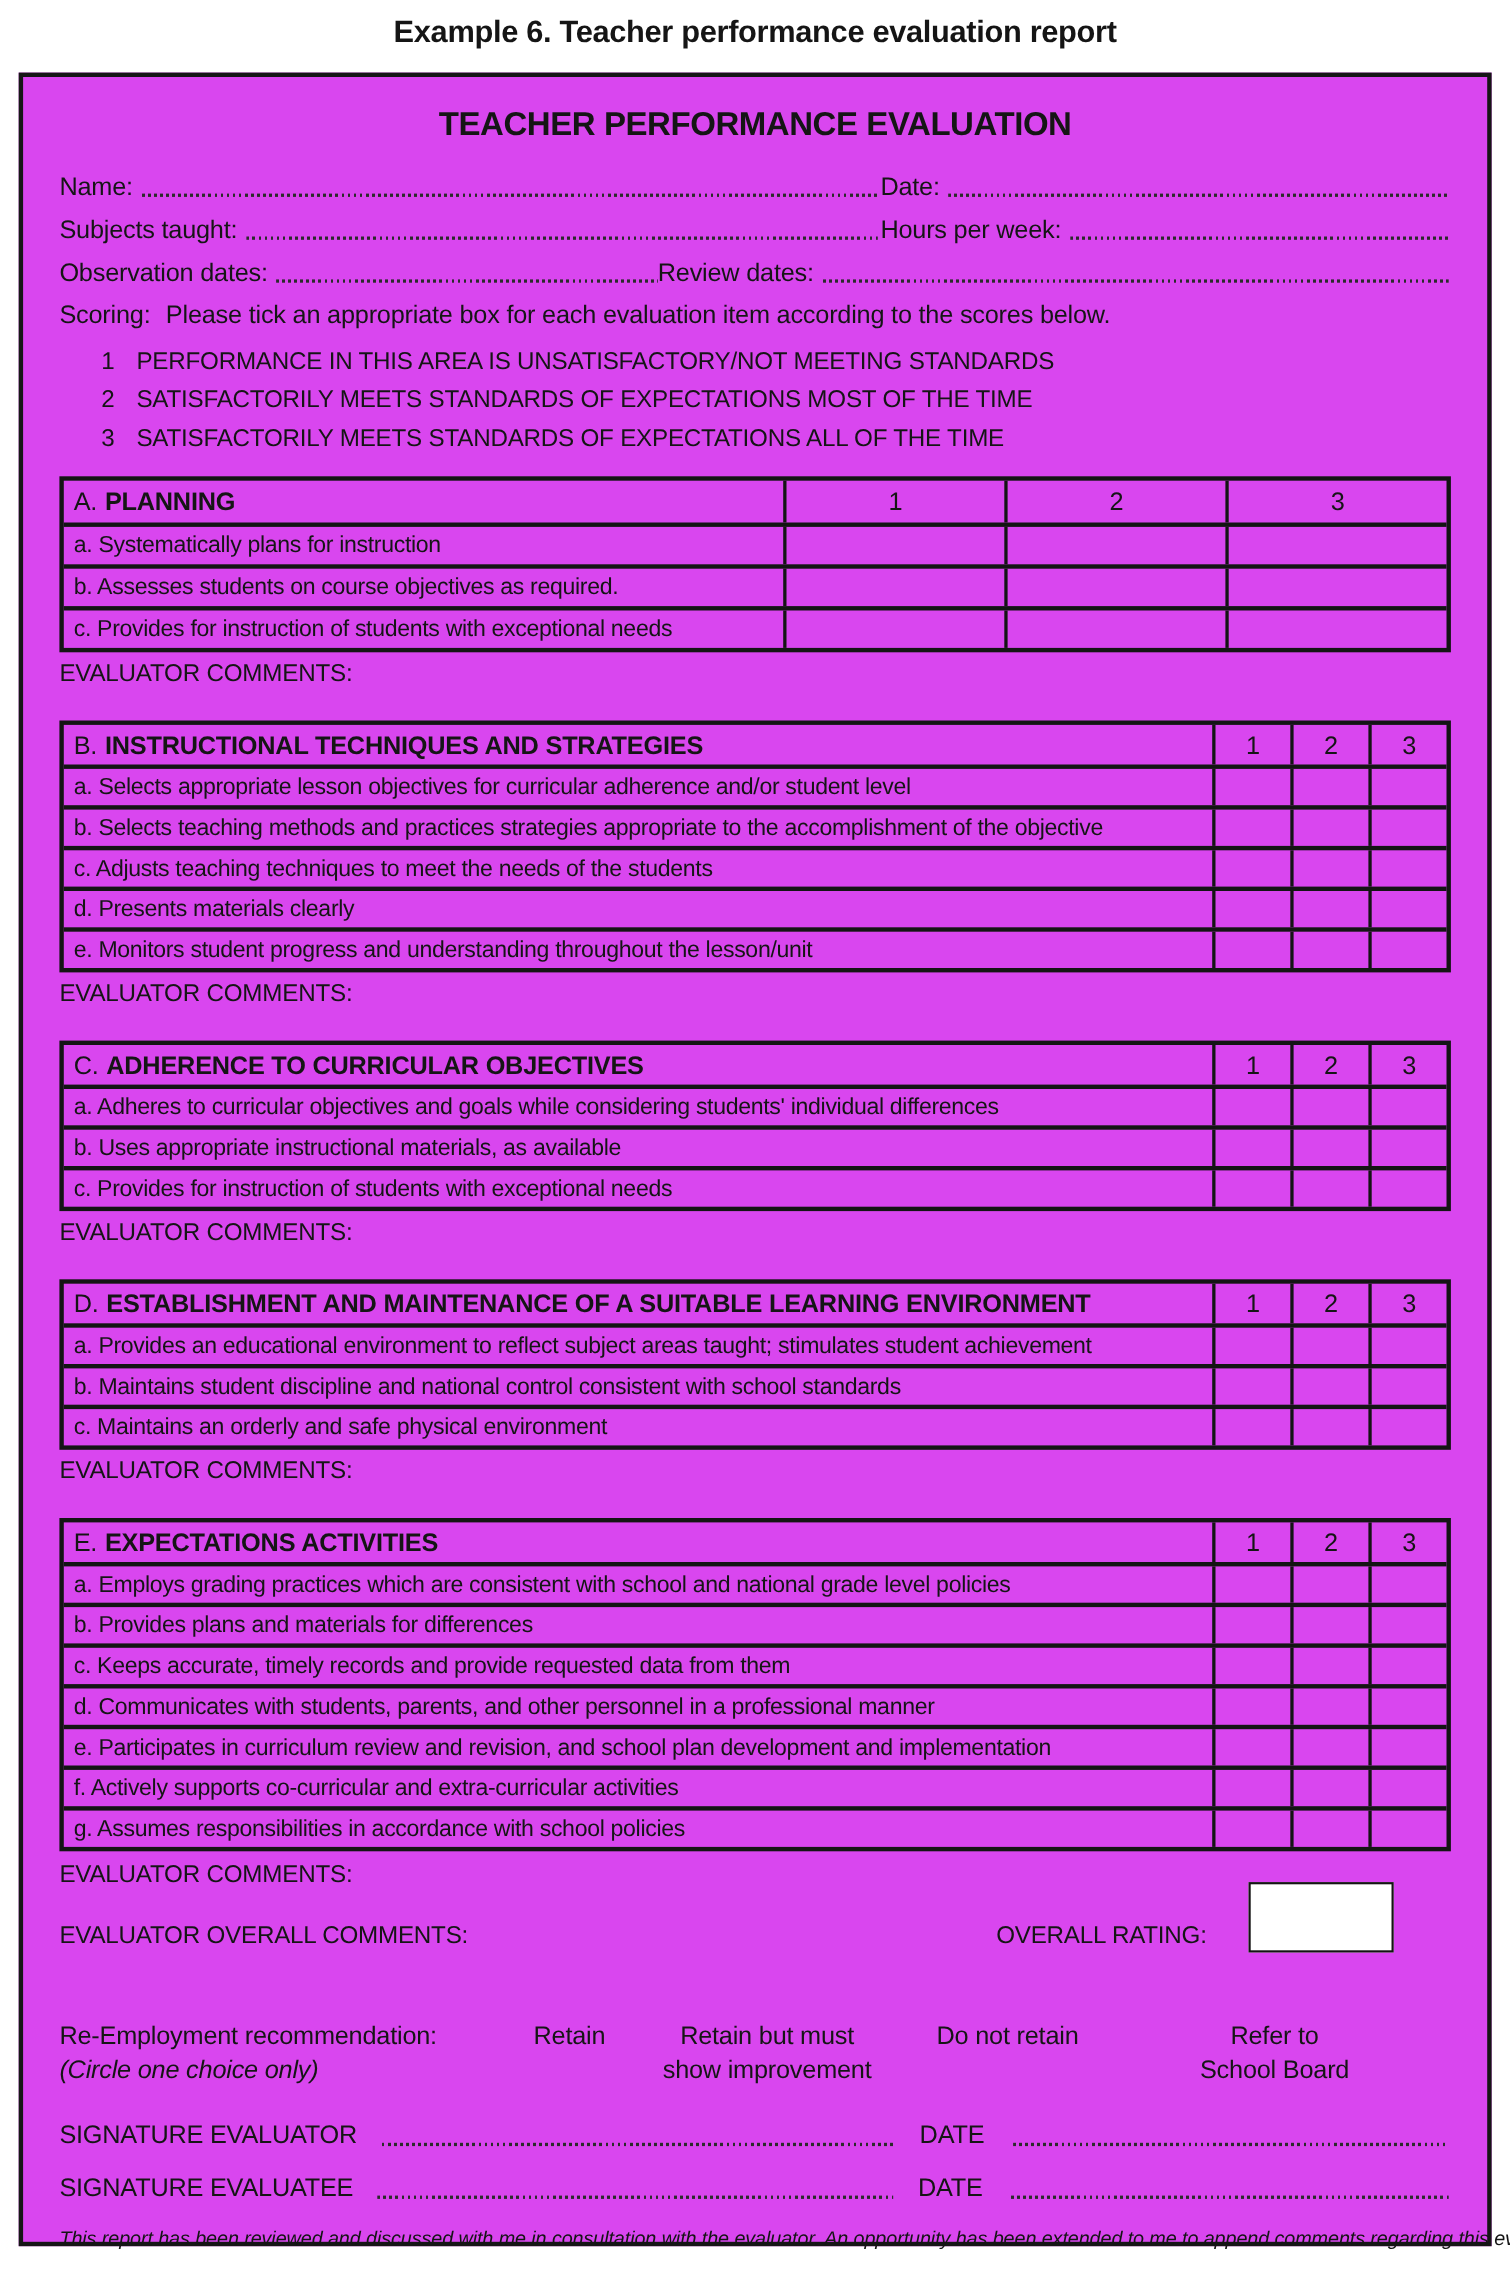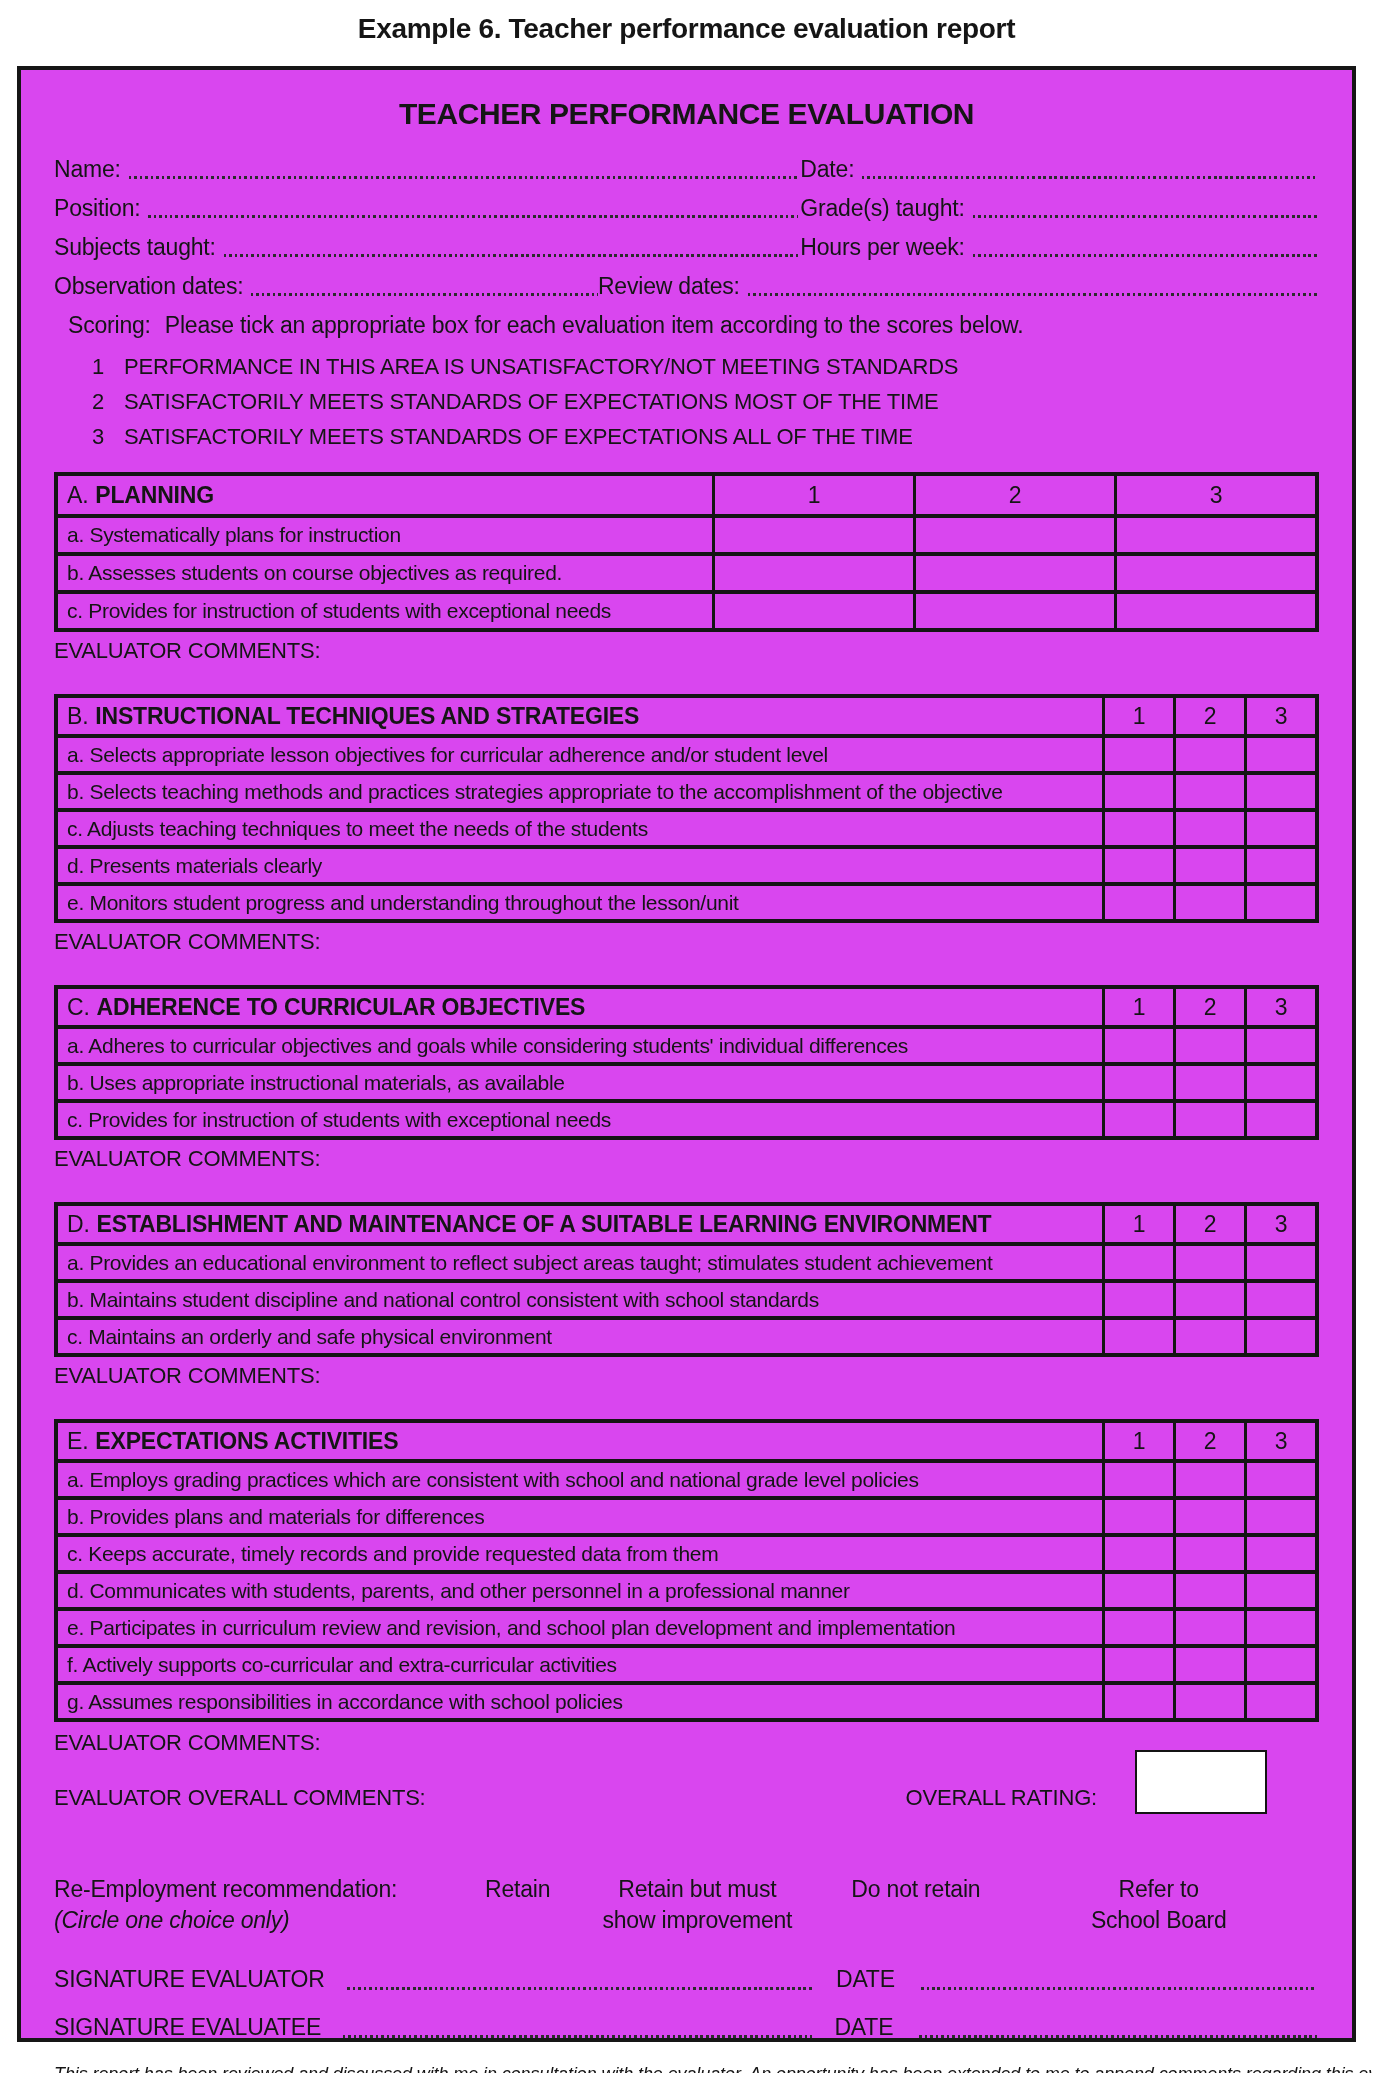--- a/index.html
+++ b/index.html
@@ -27,21 +27,21 @@
   .fld .lbl{white-space:nowrap;}
   .fleft{flex:0 0 59%;}
   .fright{flex:1 1 auto;}
   .r4 .fleft{flex:0 0 43%;}
   .leader{
     flex:1 1 auto;align-self:flex-end;height:3px;margin:0 2px 4px 8px;
     background-image:repeating-linear-gradient(to right,#2b2b2b 0 2.5px,transparent 2.5px 5.5px);
   }
   .r4 .fleft .leader{margin-right:0;}
   
-  .scoring{margin-top:8px;font-size:23px;letter-spacing:-0.2px;line-height:27px;margin-left:14px;}
+  .scoring{margin-top:8px;font-size:23px;letter-spacing:-0.2px;line-height:27px;}
   .scoring .scoring-label{margin-right:14px;}
   .defs{margin-top:14px;padding-left:38px;font-size:22px;letter-spacing:-0.2px;}
   .def{display:flex;line-height:27px;margin-bottom:8px;}
   .def .n{width:18px;flex:0 0 18px;margin-right:14px;text-align:left;}
   
   .section{margin-top:30px;}
   .section.first{margin-top:22px;}
   .stable{border:4px solid #141414;}
   .trow{display:grid;grid-template-columns:1fr 71px 71px 71px;}
   .wide .trow{grid-template-columns:1fr 201px 201px 201px;}
@@ -97,30 +97,20 @@
           <span class="lbl">Name:</span>
           <span class="leader"></span>
         </div>
       <div class="fld fright">
           <span class="lbl">Date:</span>
           <span class="leader"></span>
         </div>
     </div>
     <div class="frow">
       <div class="fld fleft">
-          <span class="lbl">Position:</span>
-          <span class="leader"></span>
-        </div>
-      <div class="fld fright">
-          <span class="lbl">Grade(s) taught:</span>
-          <span class="leader"></span>
-        </div>
-    </div>
-    <div class="frow">
-      <div class="fld fleft">
           <span class="lbl">Subjects taught:</span>
           <span class="leader"></span>
         </div>
       <div class="fld fright">
           <span class="lbl">Hours per week:</span>
           <span class="leader"></span>
         </div>
     </div>
     <div class="frow r4">
       <div class="fld fleft">

